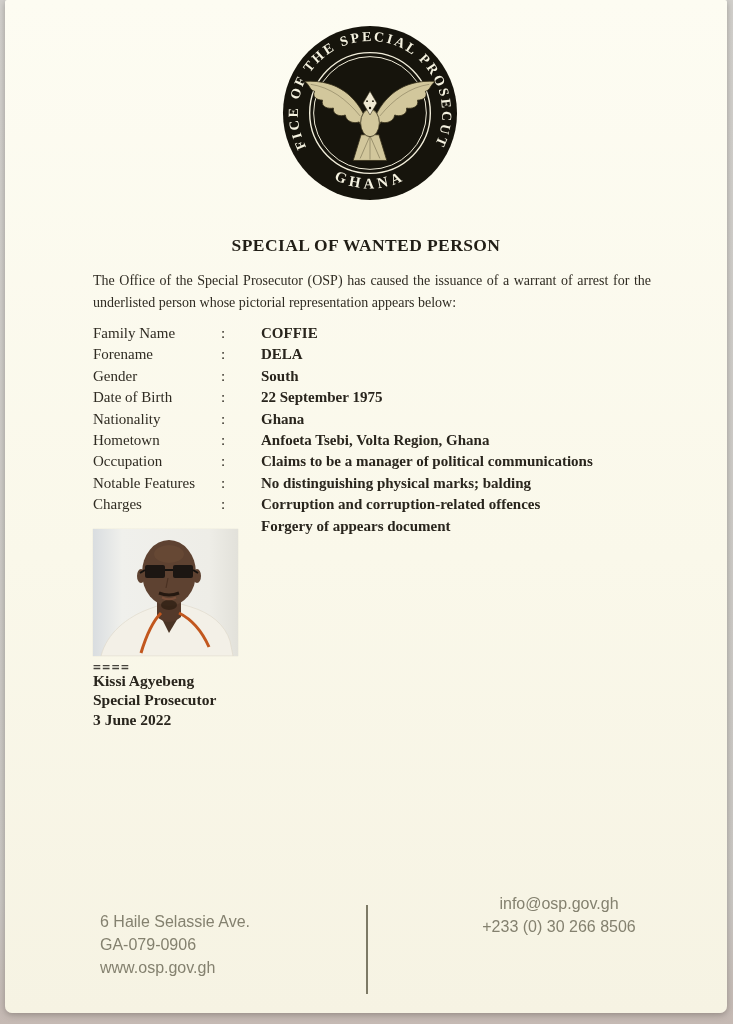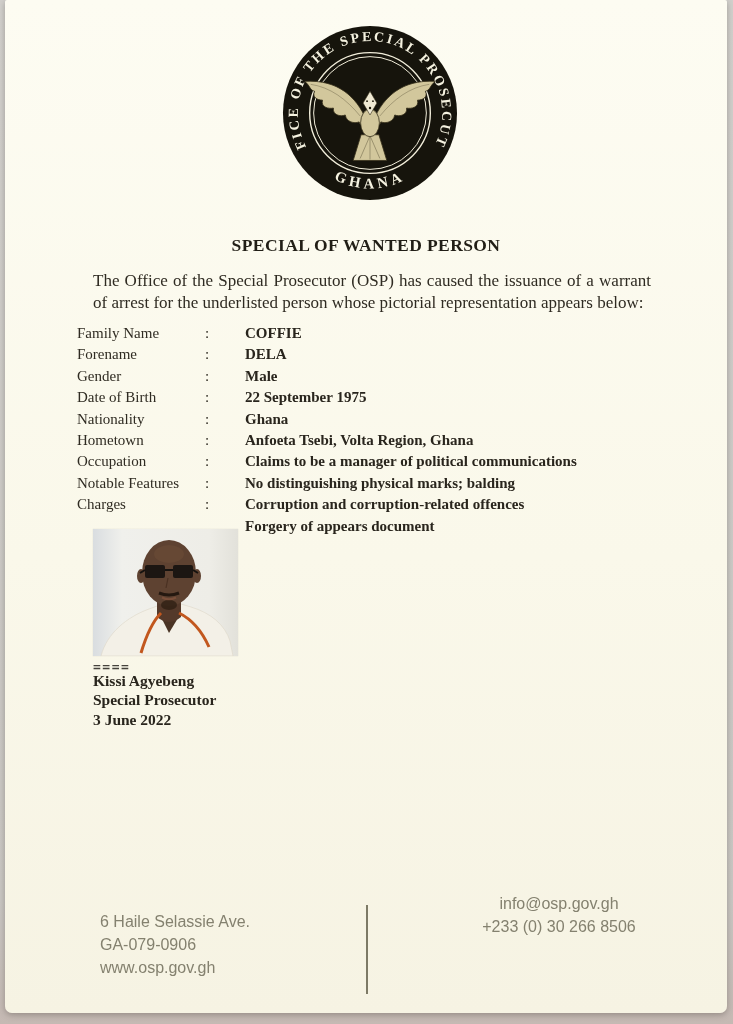--- a/index.html
+++ b/index.html
@@ -17,23 +17,23 @@
     box-shadow: 0 2px 6px rgba(60,55,50,.35);
   }
   .seal { position: absolute; left: 276px; top: 24px; width: 178px; height: 178px; }
   .title {
     position: absolute; left: 0; top: 235px; width: 100%;
     text-align: center; font-size: 17.5px; font-weight: bold;
     letter-spacing: .4px; color: #211e16;
   }
   .intro {
     position: absolute; left: 88px; top: 270px; width: 558px;
-    font-size: 17px; line-height: 21.5px; text-align: justify; color: #2f2b22;
-  }
-  .fields { position: absolute; left: 72px; top: 323px; width: 560px; font-size: 15px; color: #2f2b22; }
+    font-size: 14px; line-height: 21.5px; text-align: justify; color: #2f2b22;
+  }
+  .fields { position: absolute; left: 88px; top: 323px; width: 560px; font-size: 15px; color: #2f2b22; }
   .frow { display: flex; height: 21.4px; line-height: 21.4px; }
   .flabel { width: 128px; flex: 0 0 128px; }
   .fcolon { width: 40px; flex: 0 0 40px; }
   .fvalue { flex: 1; font-weight: bold; color: #29251d; }
   .photo {
     position: absolute; left: 88px; top: 529px; width: 145px; height: 127px;
     box-shadow: 0 0 1px rgba(0,0,0,.15);
   }
   .separator {
     position: absolute; left: 88px; top: 659px;
@@ -105,21 +105,21 @@
       <span class="fvalue">COFFIE</span>
     </div>
     <div class="frow">
       <span class="flabel">Forename</span>
       <span class="fcolon">:</span>
       <span class="fvalue">DELA</span>
     </div>
     <div class="frow">
       <span class="flabel">Gender</span>
       <span class="fcolon">:</span>
-      <span class="fvalue">Male</span>
+      <span class="fvalue">South</span>
     </div>
     <div class="frow">
       <span class="flabel">Date of Birth</span>
       <span class="fcolon">:</span>
       <span class="fvalue">22 September 1975</span>
     </div>
     <div class="frow">
       <span class="flabel">Nationality</span>
       <span class="fcolon">:</span>
       <span class="fvalue">Ghana</span>

